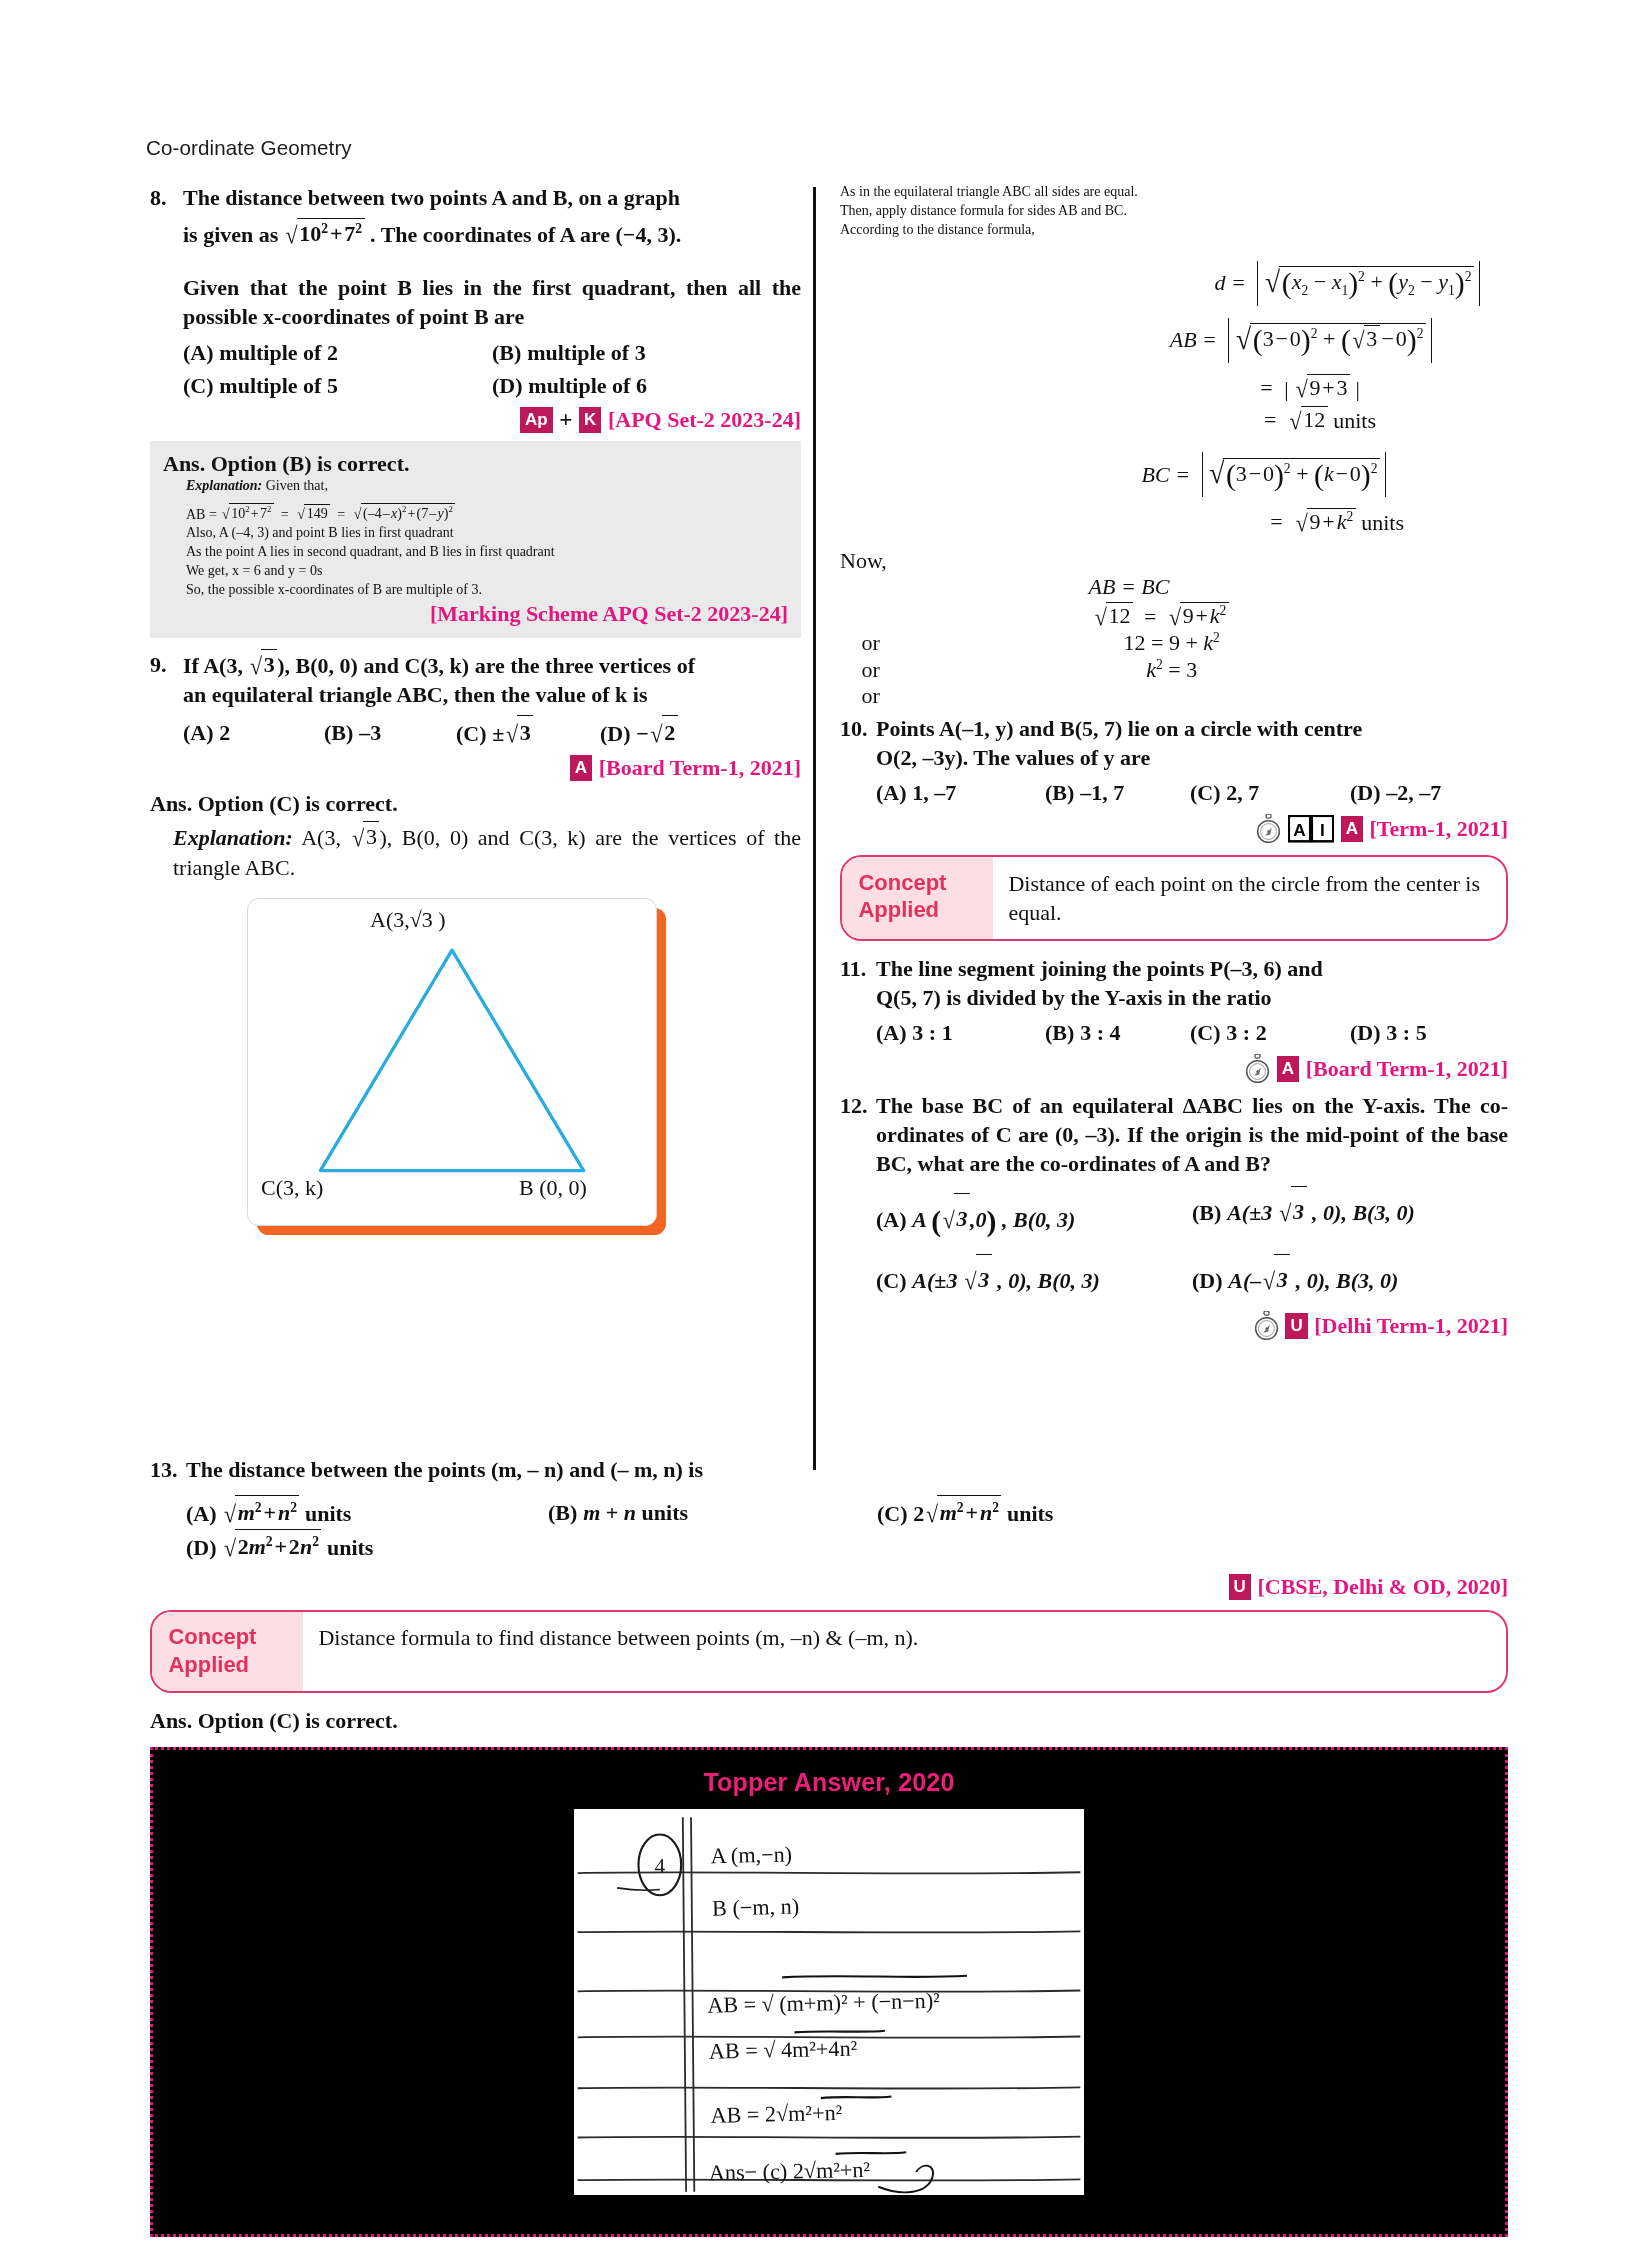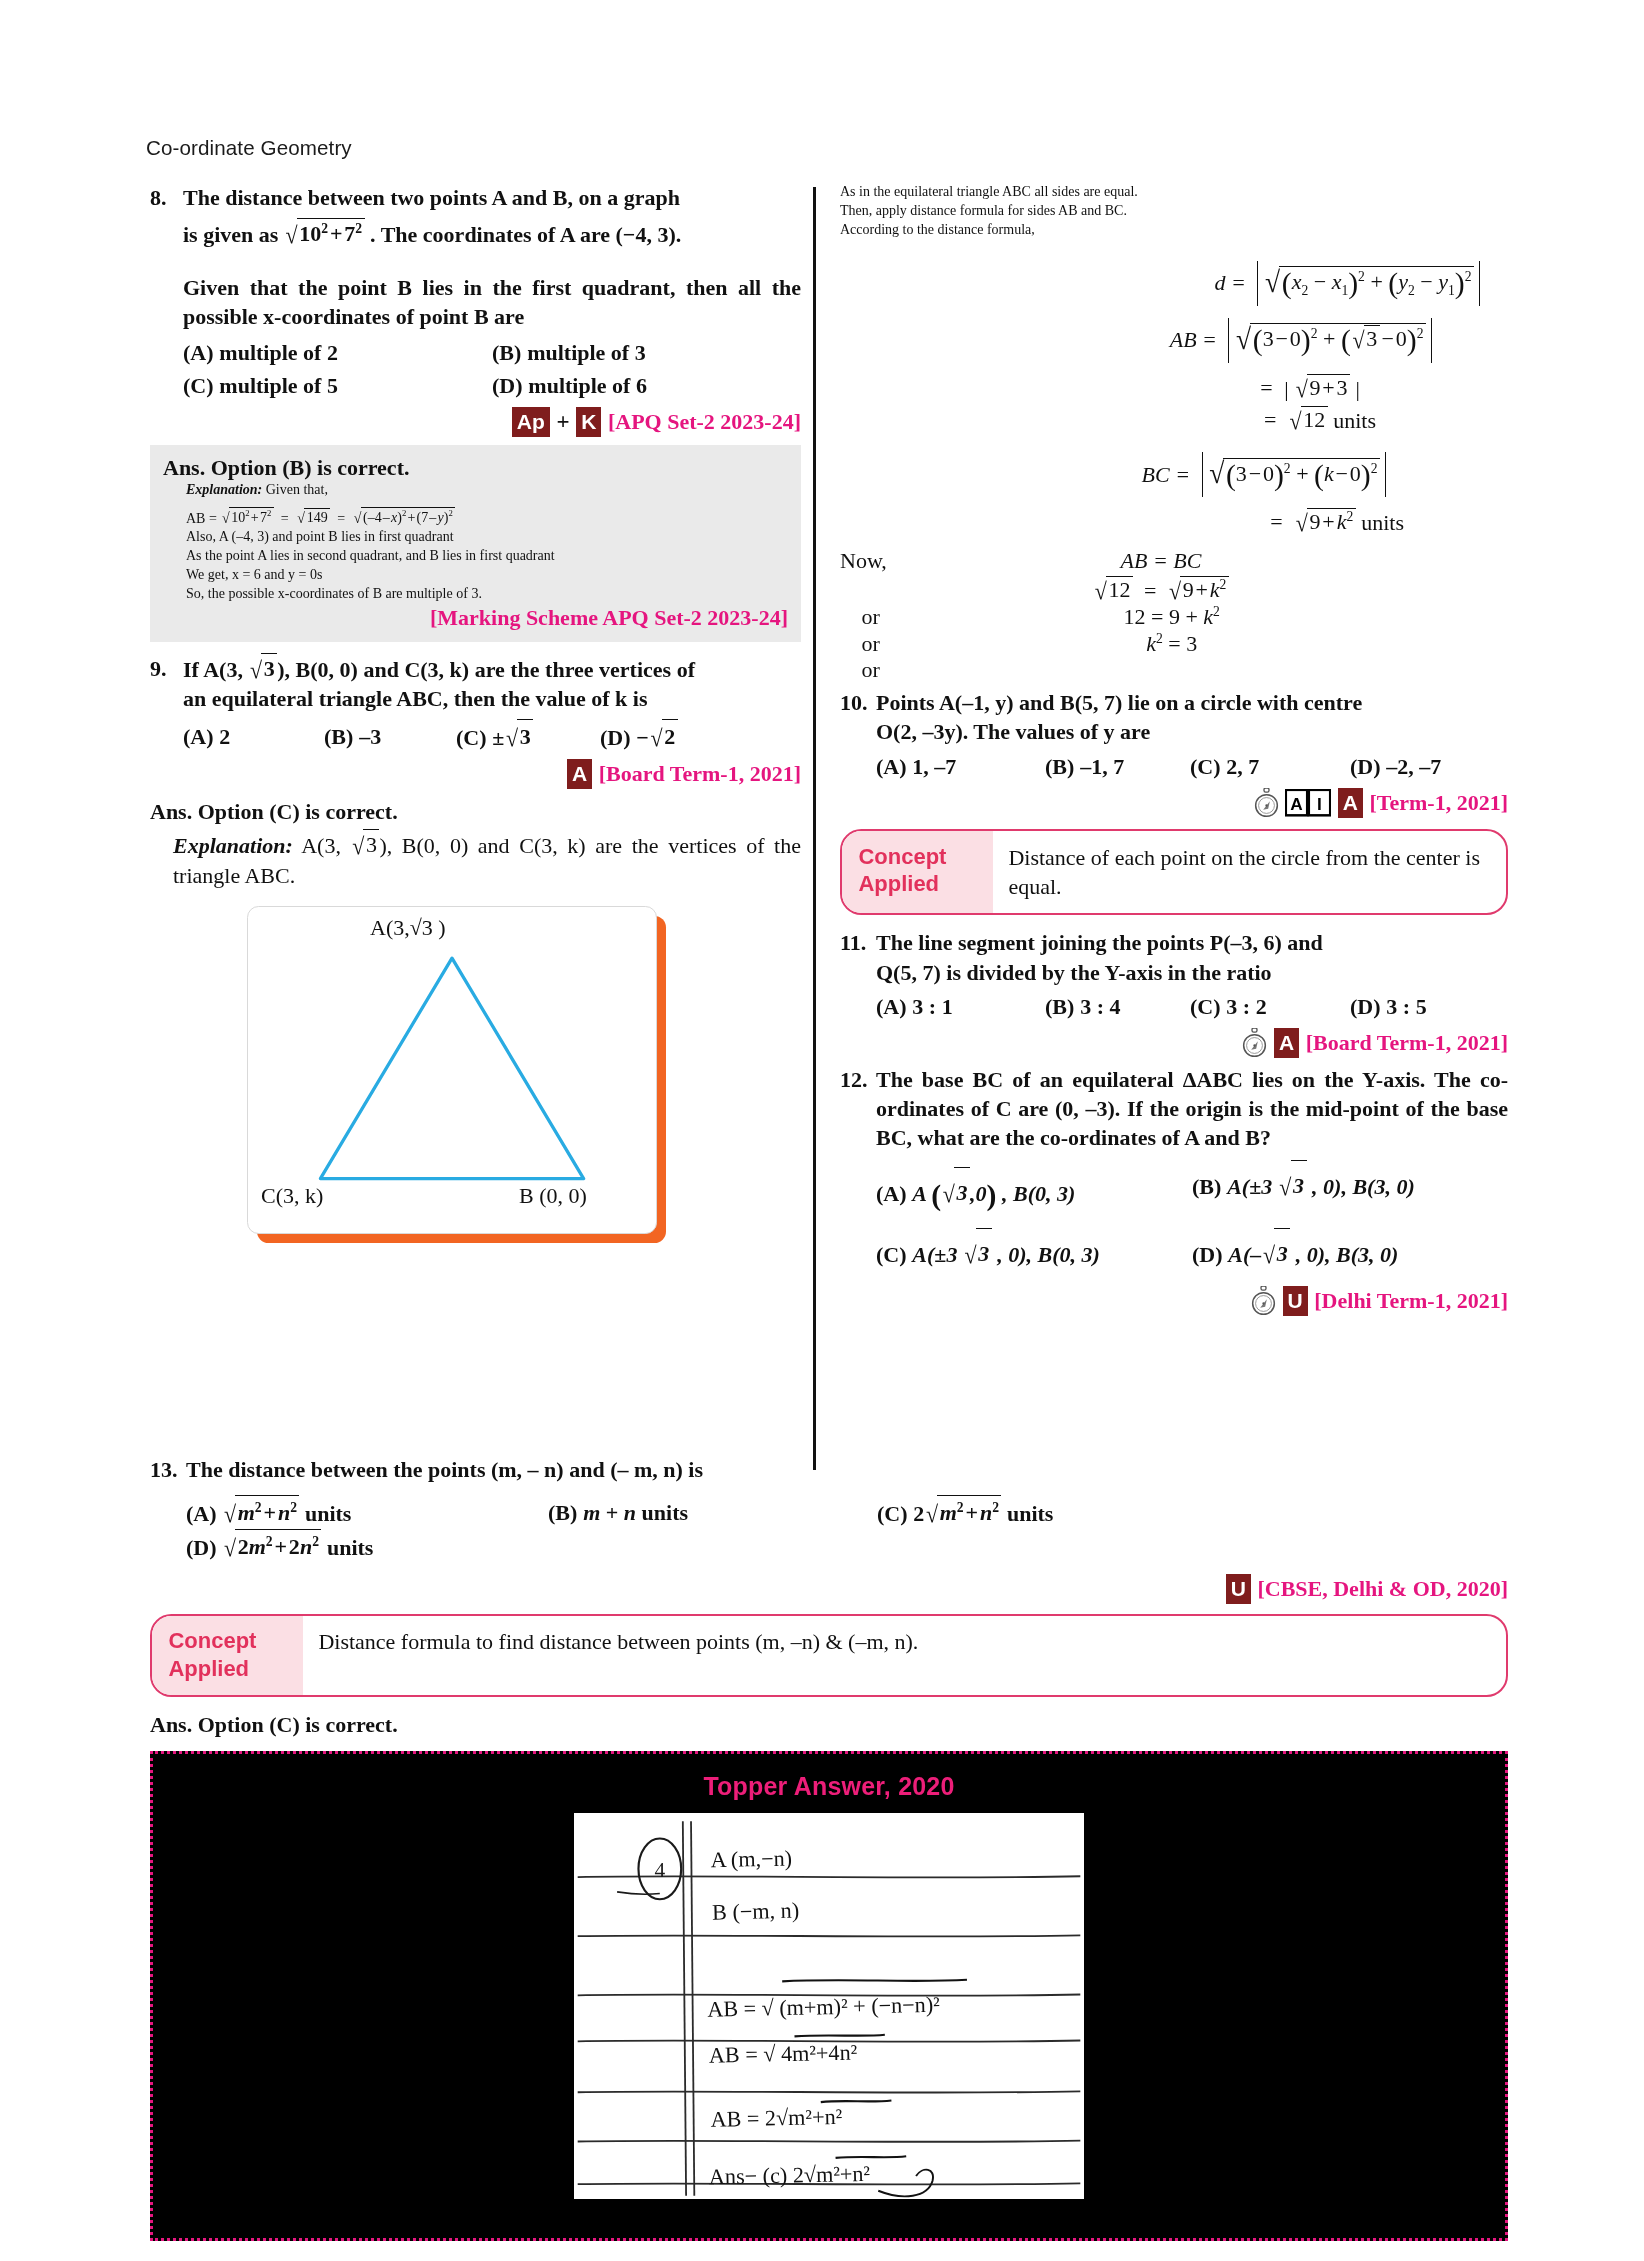--- a/index.html
+++ b/index.html
@@ -40,23 +40,23 @@
   .opt .otxt{font-weight:bold;}
   .opts.two .opt{width:50%;}
   .opts.four .opt{width:25%;}
   .opts.ql .opt:nth-child(1){width:141px;}
   .opts.ql .opt:nth-child(2){width:132px;}
   .opts.ql .opt:nth-child(3){width:144px;}
 
   
   .tagline{display:flex;justify-content:flex-end;align-items:center;gap:6.6px;margin-top:5px;}
   .badge{
-    display:inline-block;background:#7f1d1d;color:#ffffff;
+    display:inline-block;background:#be185d;color:#ffffff;
     font-family:"Liberation Sans",sans-serif;font-weight:bold;
-    font-size:21px;line-height:1;padding:4.1px 5px 5px 5px;min-width:11.5px;text-align:center;
+    font-size:17px;line-height:1;padding:4.1px 5px 5px 5px;min-width:11.5px;text-align:center;
   }
   .plus{font-size:23px;font-weight:bold;color:#111;}
   .src{color:#e5157f;font-weight:bold;font-size:22px;white-space:nowrap;}
 
   .compass{width:25px;height:30px;display:inline-block;}
   .aibook{width:46px;height:28px;display:inline-block;}
 
   
   .ansblock{background:#eaeaea;padding:10px 13px 11.5px 13px;margin-top:8.2px;}
   .ans-head{font-weight:bold;font-size:22px;}
@@ -283,21 +283,21 @@
       </span>
       <span style="width:122px;"></span>
     </div>
 
     <div class="frow" style="margin:11.5px 0;">
       <span class="eq">=</span>
       <span><span class="rad"><span class="sign">√</span><span class="bar">9 + <i>k</i><sup>2</sup></span></span> units</span>
       <span style="width:104px;"></span>
     </div>
 
-    <div style="display:flex;font-size:22px;margin-top:6.6px;">
+    <div style="display:flex;font-size:22px;margin-top:6.6px;flex-direction:column;">
       <span style="width:64px;">Now,</span>
       <span style="flex:1;text-align:center;padding-right:90px;font-style:italic;">AB = BC</span>
     </div>
 
     <div style="display:flex;font-size:22px;margin-top:3.3px;">
       <span style="width:64px;"></span>
       <span style="flex:1;text-align:center;padding-right:90px;">
         <span class="rad"><span class="sign">√</span><span class="bar">12</span></span>
         &nbsp;=&nbsp;
         <span class="rad"><span class="sign">√</span><span class="bar">9 + <i>k</i><sup>2</sup></span></span>

